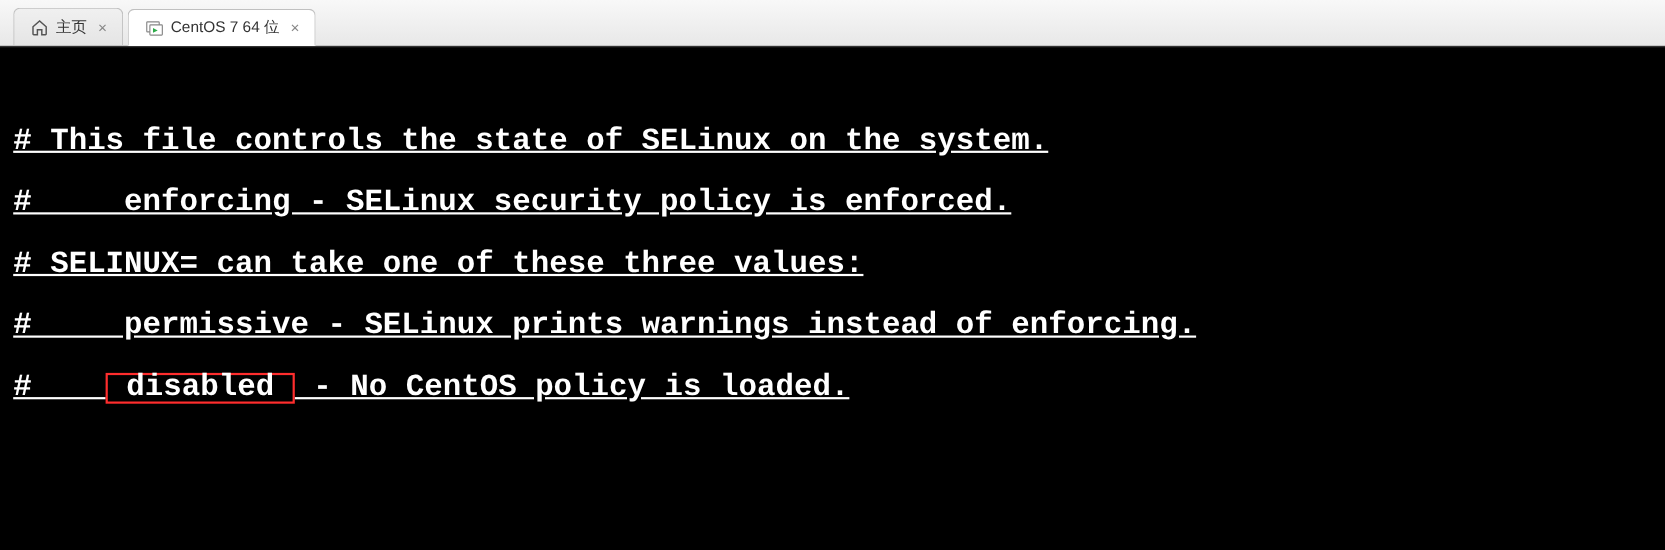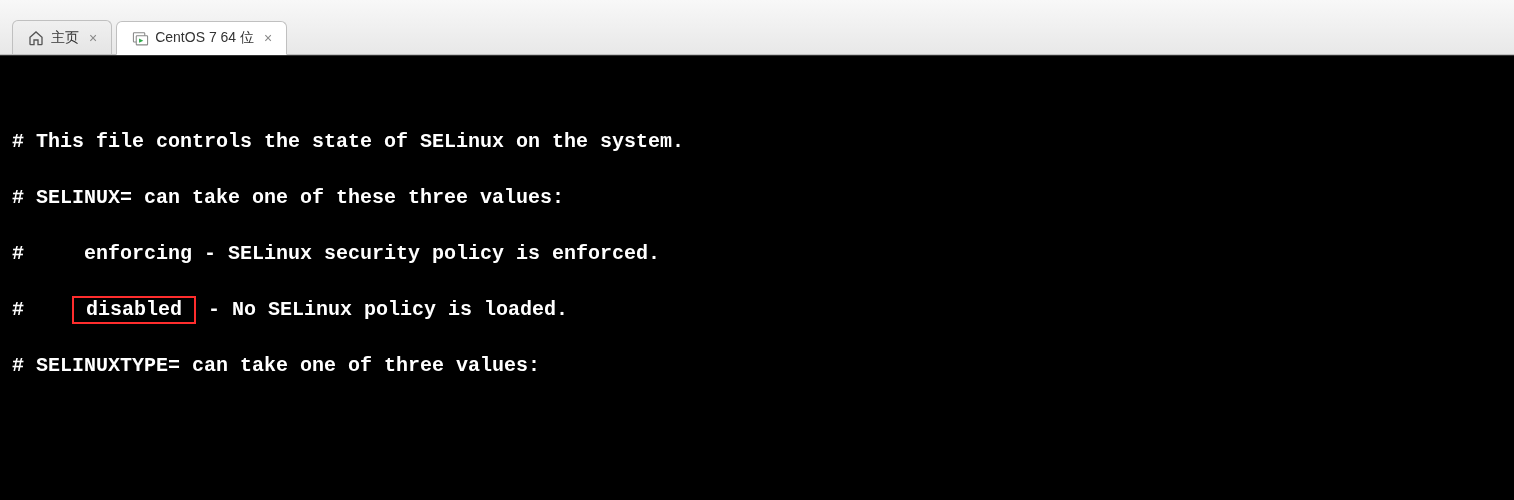--- a/index.html
+++ b/index.html
@@ -8,21 +8,21 @@
       box-sizing: border-box;
     }
     body {
       font-family: "Microsoft YaHei", Arial, sans-serif;
       background: #f5f5f5;
       width: 1514px;
       height: 500px;
       overflow: hidden;
     }
     .tab-bar {
-      height: 55px;
+      height: 42px;
       background: linear-gradient(to bottom, #f8f8f8, #e8e8e8);
       border-bottom: 1px solid #c0c0c0;
       display: flex;
       align-items: flex-end;
       padding-left: 12px;
       gap: 0;
     }
     .tab {
       display: flex;
       align-items: center;
@@ -54,29 +54,30 @@
       margin-left: 10px;
       color: #888;
       font-size: 14px;
       line-height: 1;
       cursor: pointer;
     }
     .terminal {
       background: #000000;
       color: #ffffff;
       font-family: "Courier New", monospace;
-      font-size: 20px;
+      font-size: 28px;
       font-weight: bold;
       line-height: 28px;
       padding: 16px 12px 4px 12px;
       height: calc(500px - 42px);
       white-space: pre;
       overflow: hidden;
       position: relative;
       border-top: 1px solid #333;
+      text-decoration: underline;
     }
     .term-line {
       display: block;
       position: relative;
     }
     .hl {
       border: 2px solid #ff2d2d;
       padding: 0 0;
       display: inline-block;
       line-height: 24px;
@@ -105,24 +106,24 @@
       </svg>
     </span>
     <span>CentOS 7 64 位</span>
     <span class="close-x">×</span>
   </div>
 </div>
 
 <div class="terminal">
 <span class="term-line"></span>
 <span class="term-line"># This file controls the state of SELinux on the system.</span>
+<span class="term-line">#     enforcing - SELinux security policy is enforced.</span>
 <span class="term-line"># SELINUX= can take one of these three values:</span>
-<span class="term-line">#     enforcing - SELinux security policy is enforced.</span>
-<span class="term-line"><span>#    </span><span class="hl"> disabled </span><span> - No SELinux policy is loaded.</span></span>
-<span class="term-line"># SELINUXTYPE= can take one of three values:</span>
+<span class="term-line">#     permissive - SELinux prints warnings instead of enforcing.</span>
+<span class="term-line"><span>#    </span><span class="hl"> disabled </span><span> - No CentOS policy is loaded.</span></span>
 
 
 
 
 
 
 
 
 </div>
 

